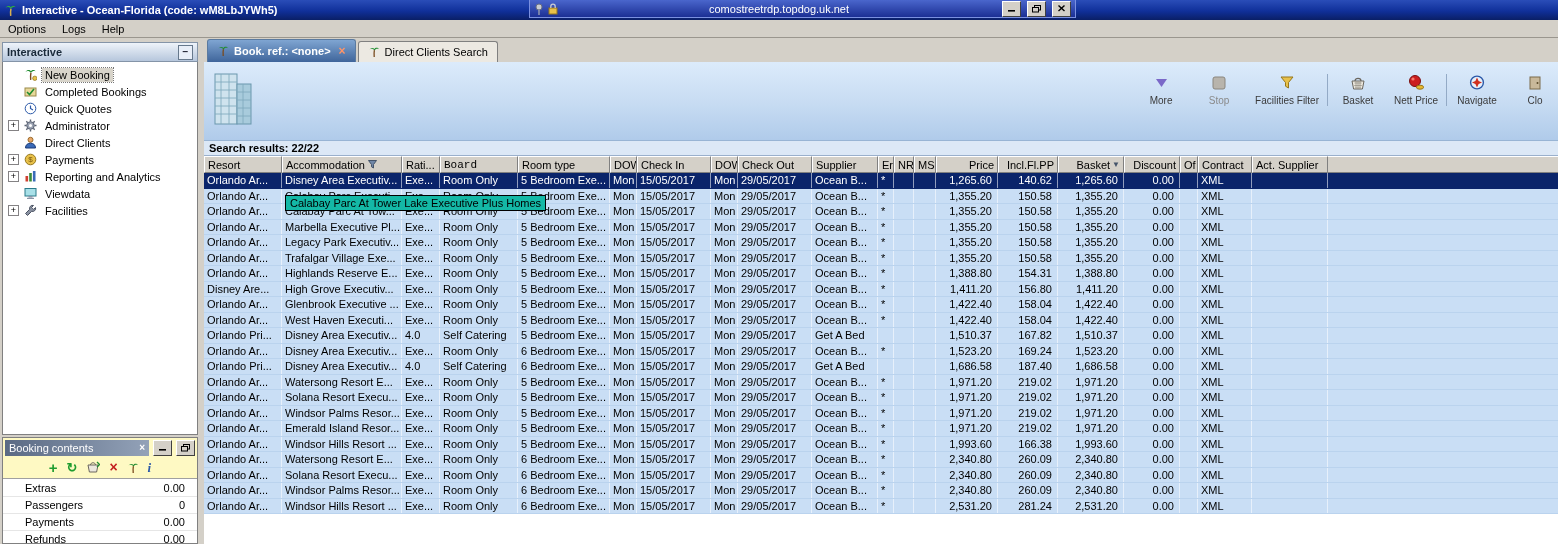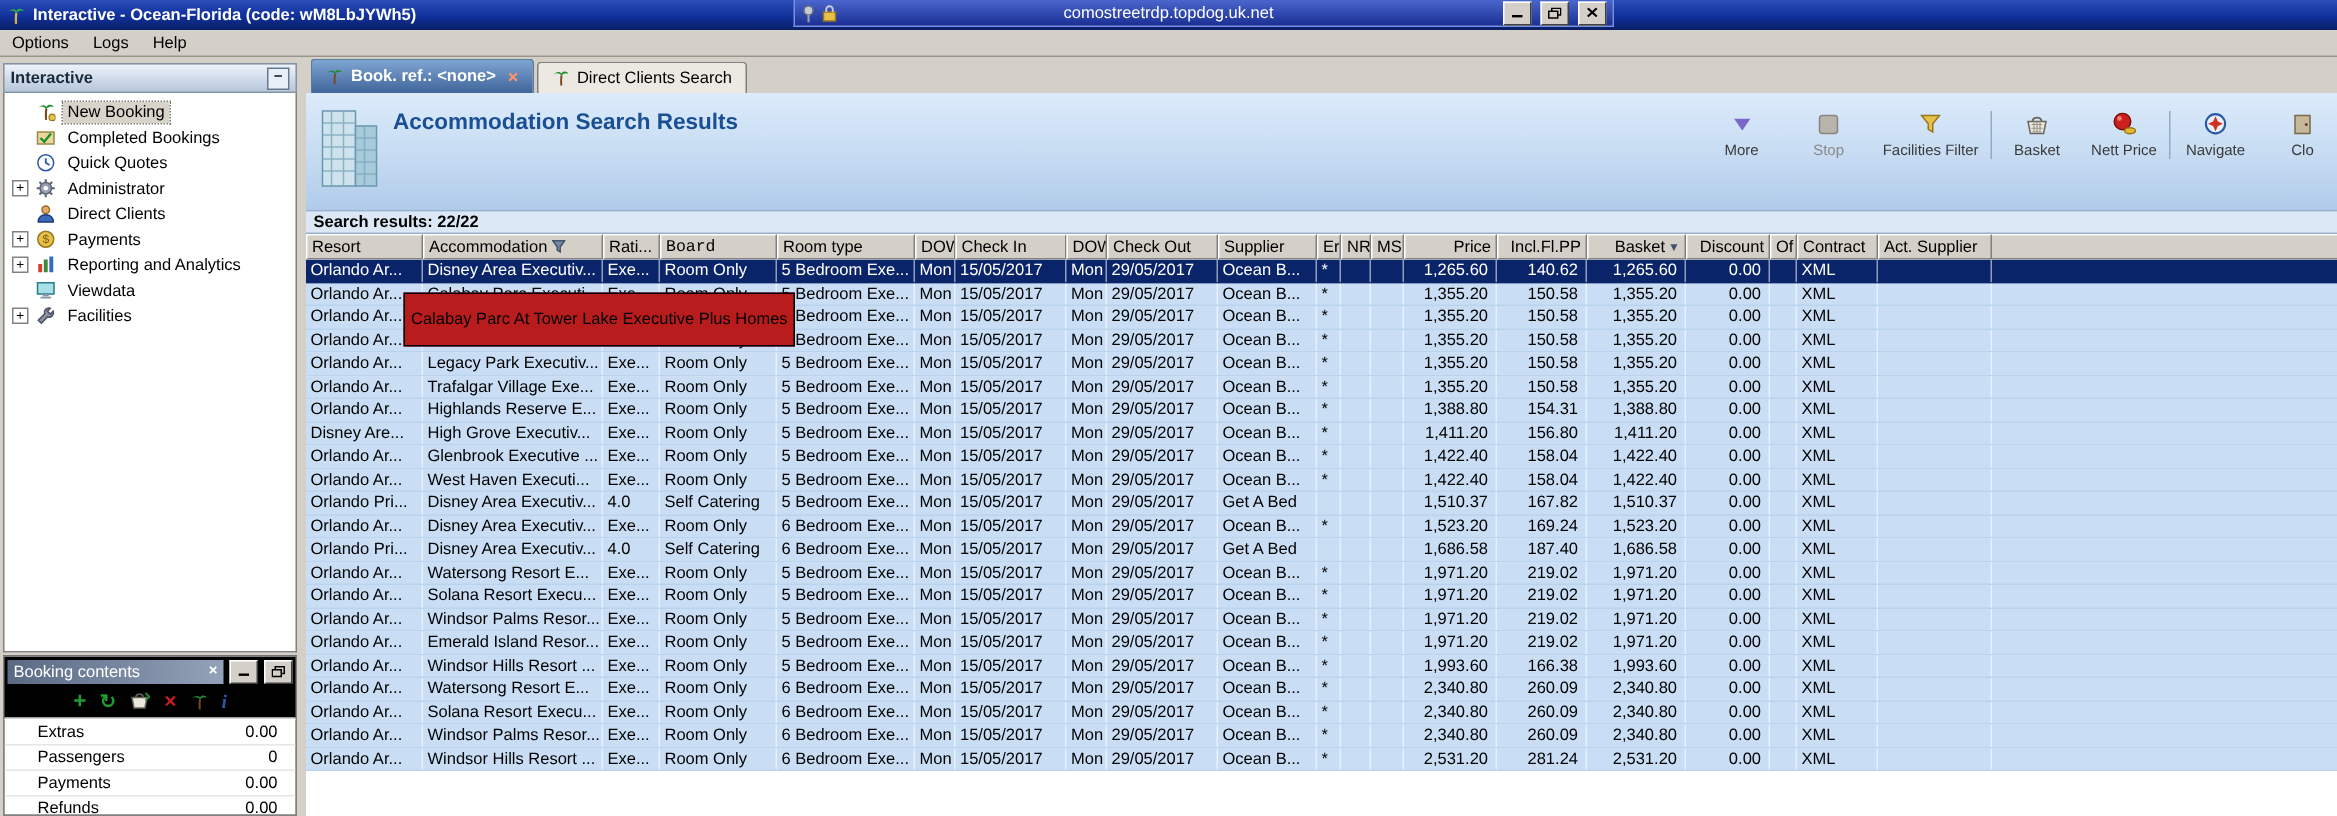--- a/index.html
+++ b/index.html
@@ -34,21 +34,21 @@
     font-size:10px;line-height:11px;text-align:center;color:#223;}
   #tree{flex:1;background:#fff;border:1px solid #808080;border-top:none;overflow:hidden;padding-top:4px;}
   .tree-item{display:flex;align-items:center;height:17px;padding-left:5px;}
   .expander{width:11px;height:11px;box-sizing:border-box;border:1px solid #848284;background:#fff;
     font-size:9px;line-height:8px;text-align:center;margin-right:4px;flex:none;}
   .expander.none{border:none;background:transparent;}
   .tree-icon{width:15px;height:14px;margin-right:4px;flex:none;display:flex;align-items:center;justify-content:center;}
   .tree-label{padding:1px 3px;white-space:nowrap;}
   .tree-item.selected .tree-label{background:#d8d4ca;outline:1px dotted #777;}
   
-  #booking-panel{height:107px;flex:none;margin-top:2px;border:1px solid #808080;background:#000000;
+  #booking-panel{height:107px;flex:none;margin-top:2px;border:1px solid #808080;background:#fef9c3;
     display:flex;flex-direction:column;box-sizing:border-box;}
   #bp-header{height:19px;flex:none;display:flex;align-items:center;padding:1px 2px;box-sizing:border-box;gap:2px;}
   #bp-titlebar{flex:1;height:16px;background:linear-gradient(90deg,#5a6a84,#93a2b8);display:flex;align-items:center;
     color:#fff;padding:0 4px;gap:6px;}
   #bp-close{margin-left:auto;color:#fff;font-weight:bold;font-size:10px;line-height:10px;}
   #bp-toolbar{height:21px;flex:none;display:flex;align-items:center;justify-content:center;gap:9px;
     border-bottom:1px solid #a0a0a0;}
   #bp-rows{flex:1;background:#fff;overflow:hidden;border-top:1px solid #fff;}
   .bp-row{height:16px;display:flex;align-items:center;border-bottom:1px solid #e6e6e6;text-align:center;}
   .bp-row .lbl{padding-left:22px;}
@@ -91,22 +91,22 @@
   .sort{font-size:8px;color:#44546a;margin-left:2px;}
   .fun{margin-left:3px;flex:none;}
   #tbody{flex:1;overflow:hidden;background:#fff;}
   .trow{display:flex;height:15.5px;box-sizing:border-box;background:#c9def5;border-bottom:1px solid #bad3ee;}
   .trow .td{box-sizing:border-box;flex:none;padding:0 3px;line-height:14px;overflow:hidden;white-space:nowrap;
     border-right:1px solid rgba(255,255,255,.55);}
   .td.right{text-align:right;padding-right:5px;}
   .td-filler{flex:1;}
   .trow.selected{background:#0a246a;color:#fff;border-bottom-color:#0a246a;}
   
-  #tooltip{position:absolute;left:65px;top:157px;background:#b91c1c;border:1px solid #000;
-    padding:11px 4px;white-space:nowrap;z-index:10;}
+  #tooltip{position:absolute;left:81px;top:157px;background:#14b8a6;border:1px solid #000;
+    padding:1px 4px;white-space:nowrap;z-index:10;}
 </style>
 </head>
 <body>
 
 <div id="titlebar">
   <span>
       <svg width="13" height="13" viewBox="0 0 12 12">
         <path d="M6.2 11C6 8 6 6 6.4 4.2" stroke="#d8b050" stroke-width="1.4" fill="none"></path>
         <path d="M6.4 4.4C5 2.6 2.8 2.4 1.4 3.6 3 1.4 5.4 1.6 6.4 3 7.4 1.2 10 1.4 11 3.2 9.4 2.4 7.6 2.8 6.4 4.4Z" fill="#2fae3f"></path>
       </svg>
@@ -339,21 +339,20 @@
 
     <div id="header-panel">
       <span id="building">
         <svg width="42" height="58" viewBox="0 0 42 58">
           <rect x="3" y="4" width="22" height="50" fill="#cfe3ee" stroke="#6a97ad"></rect>
           <rect x="25" y="14" width="14" height="40" fill="#a8cbdc" stroke="#6a97ad"></rect>
           <path d="M3 12h22M3 20h22M3 28h22M3 36h22M3 44h22M9 4v50M17 4v50M25 22h14M25 30h14M25 38h14M25 46h14M31 14v40" stroke="#7fa9bd" stroke-width="1" fill="none" opacity="0.85"></path>
         </svg>
       </span>
       <div id="hdr-titles">
-        <div id="hdr-title">Accommodation Search Results</div>
       </div>
       <div id="hdr-buttons">
           <div class="hbtn">
             <span class="ic">
               <svg width="11" height="8">
                 <path d="M0 0h11L5.5 8Z" fill="#7a68c8"></path>
               </svg>
             </span>
             <span class="lb">More</span>
           </div>

